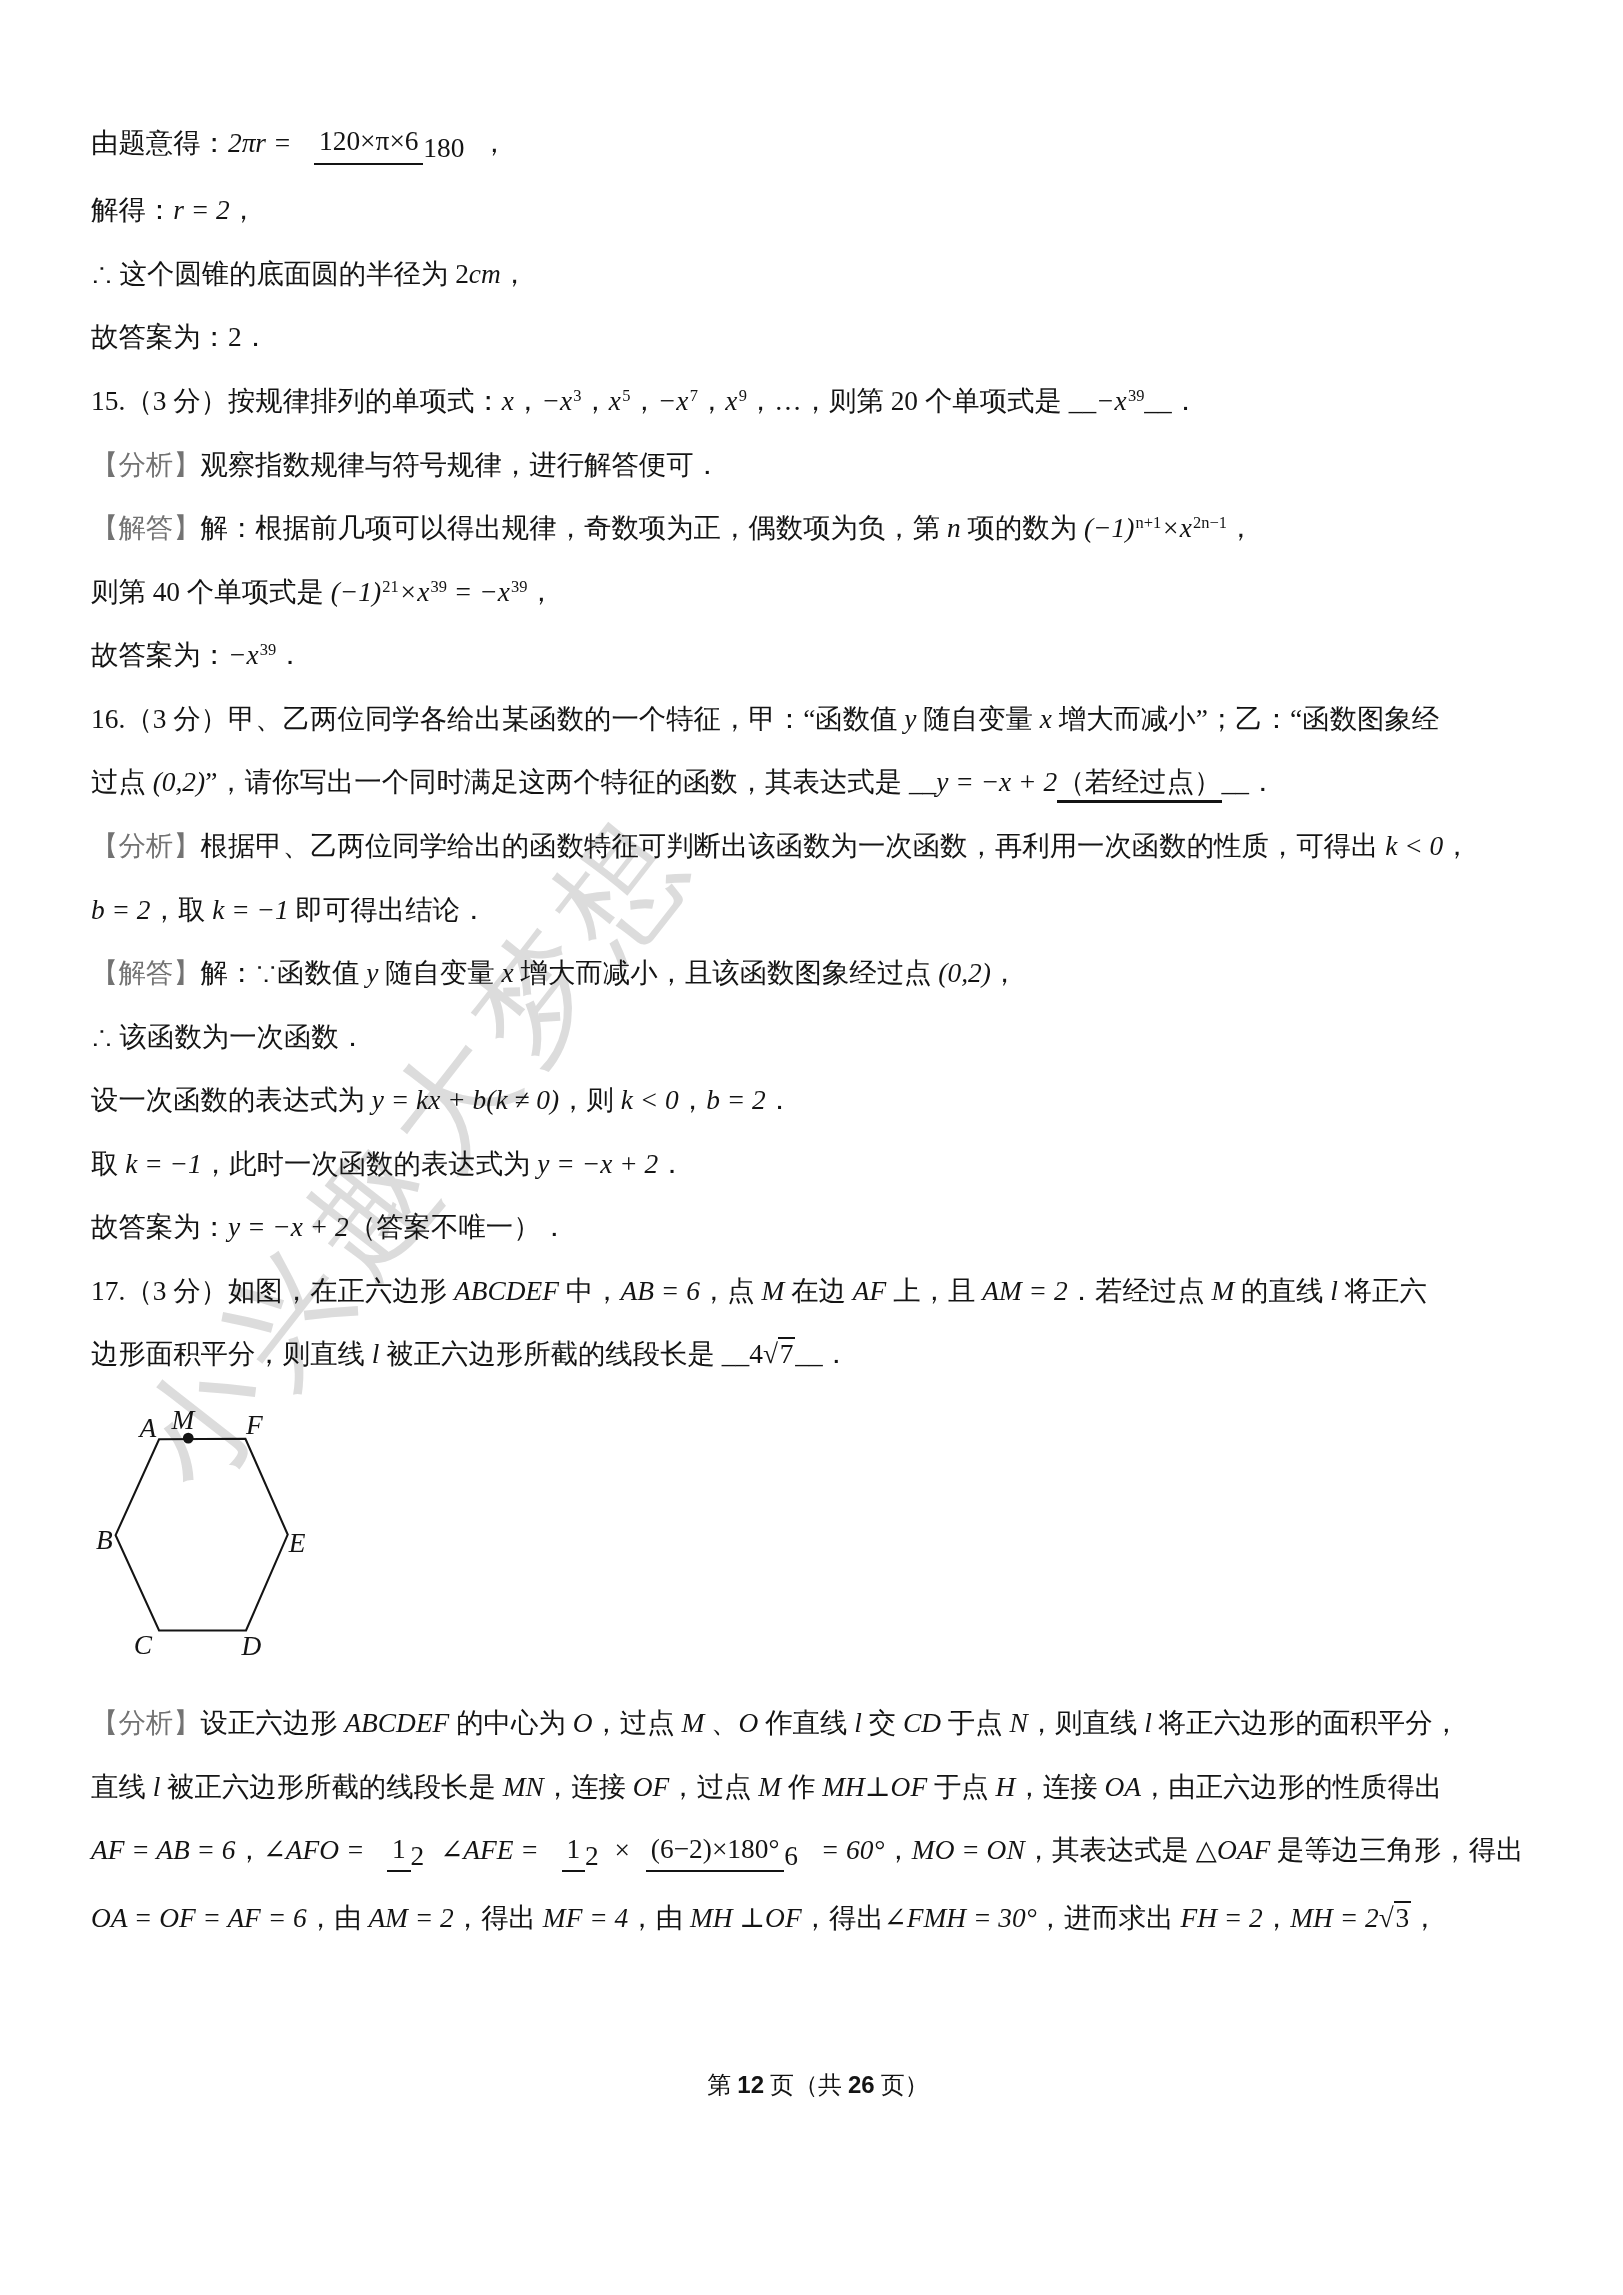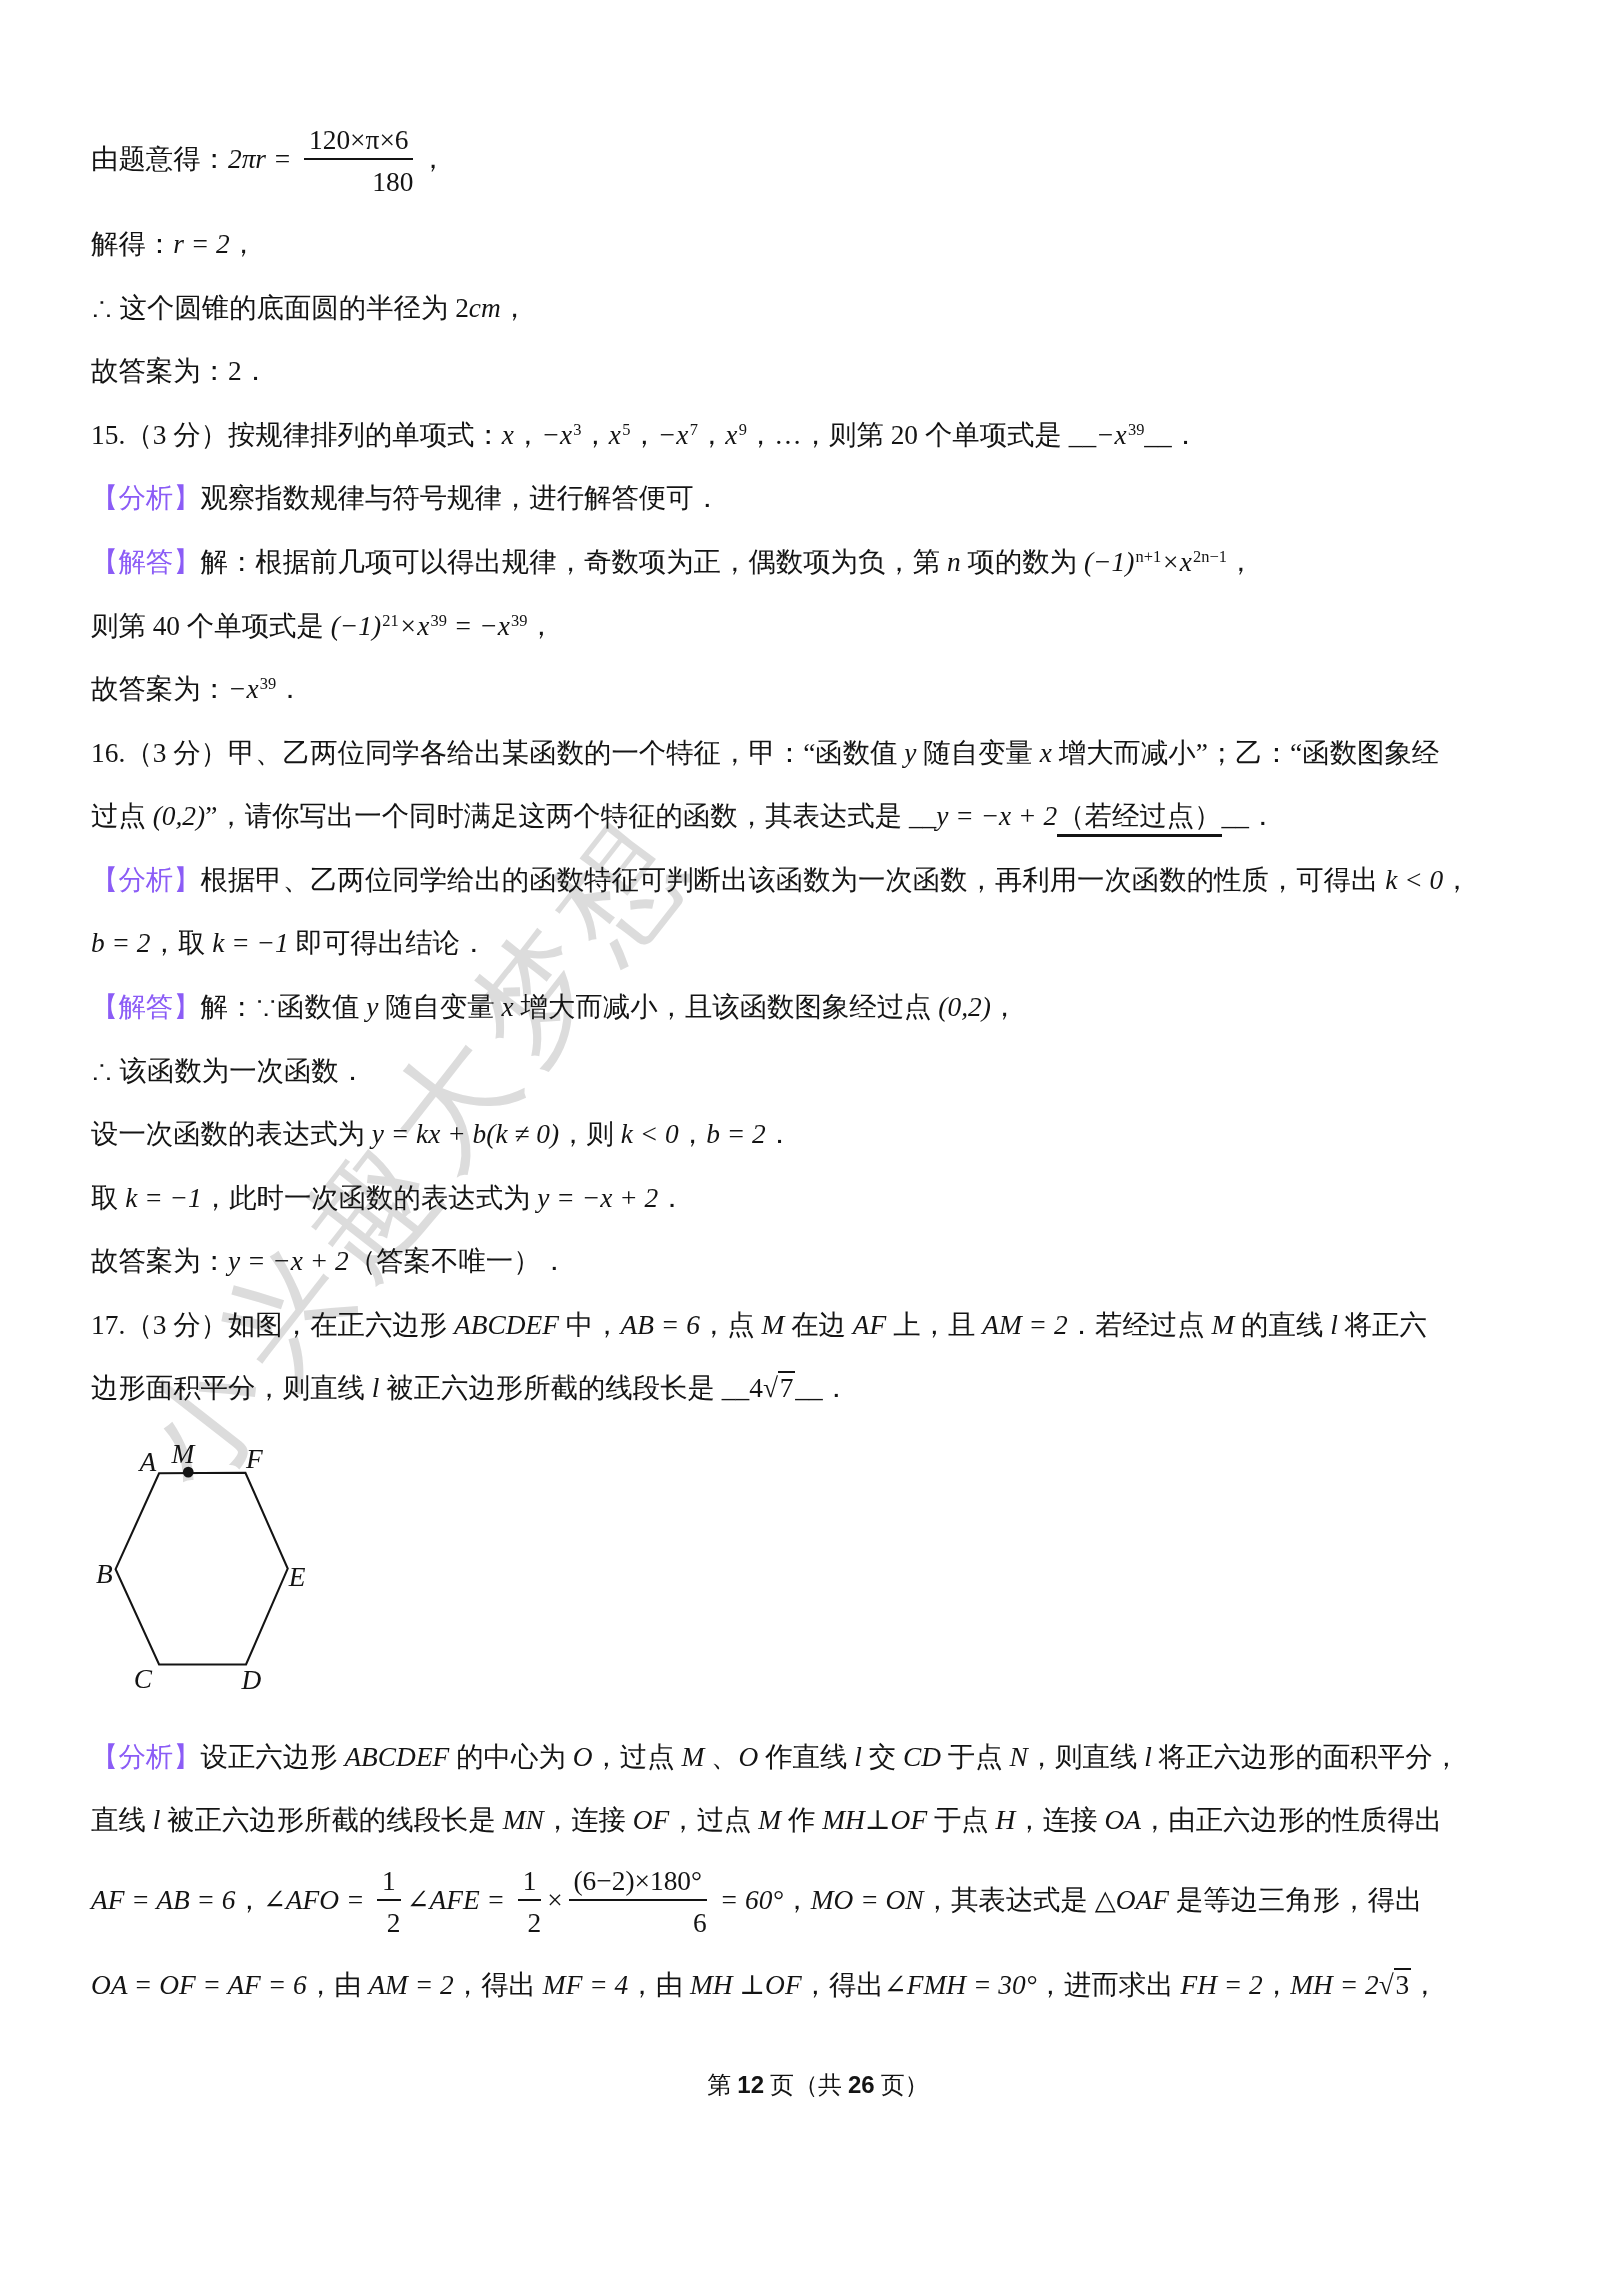--- a/index.html
+++ b/index.html
@@ -11,24 +11,24 @@
     padding:125px 88px 0 91px;
     overflow:hidden;
     font-family:"Liberation Serif","DejaVu Serif",serif;
     color:#141414;
     font-size:27.4px;
   }
   .line{margin:0 0 27.4px 0;line-height:1.32;white-space:nowrap;}
   .t-cn{font-style:normal;}
   .t-m{font-style:italic;}
   .t-sup{font-size:0.6em;position:relative;top:-0.55em;margin-left:1.2px;font-style:normal;}
-  .t-lbl{color:#8b5cf6;}
+  .t-lbl{color:#737373;}
   .t-u{border-bottom:3px solid #141414;padding-bottom:3px;}
   .t-b{font-family:"Liberation Sans","DejaVu Sans",sans-serif;font-weight:bold;}
-  .frac{display:inline-flex;flex-direction:column;vertical-align:middle;text-align:right;margin:0 6px;}
+  .frac{display:inline-flex;flex-direction:row;vertical-align:middle;text-align:center;margin:0 16px;}
   .frac .num{display:block;padding:0 4.8px 1.8px;border-bottom:2.4px solid #141414;line-height:1.15;}
   .frac .den{display:block;padding-top:7px;line-height:1.15;}
   .sqrt{white-space:nowrap;}
   .sqrt .rsign{font-style:normal;}
   .sqrt .rad{border-top:2.4px solid #141414;font-style:normal;padding:0 1.8px;}
   .figure{margin:3.6px 0 30px 3.6px;}
   .fig-label{font-style:italic;font-size:46px;fill:#141414;font-family:"Liberation Serif","DejaVu Serif",serif;}
   .watermark{
     position:absolute;left:167px;top:1389px;
     transform:rotate(-52deg);transform-origin:0 50%;

